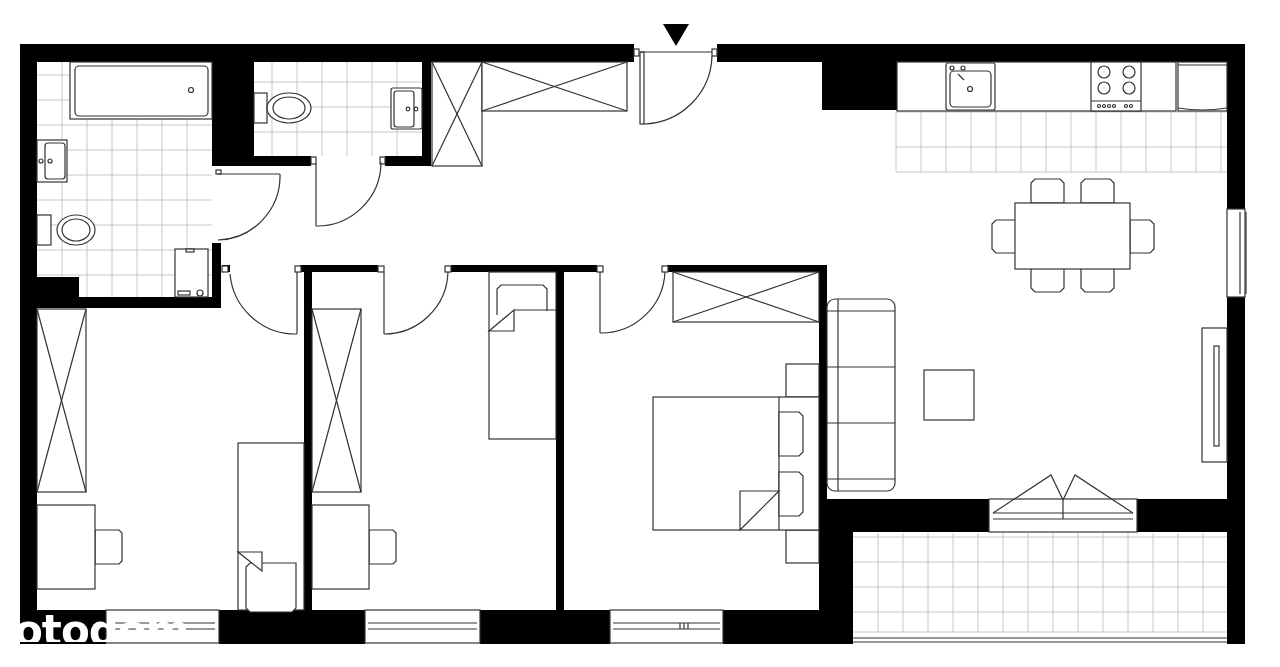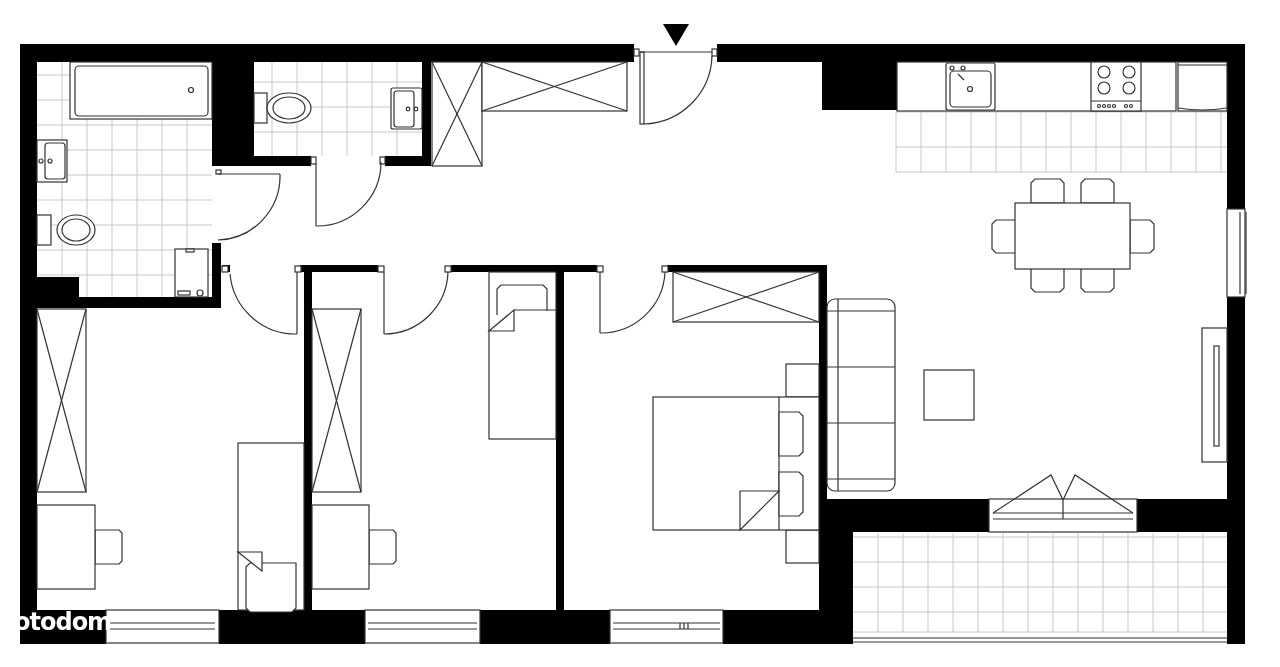--- a/index.html
+++ b/index.html
@@ -5,21 +5,21 @@
   html, body { margin: 0; padding: 0; background: #ffffff; }
   body { width: 1280px; height: 667px; overflow: hidden; position: relative; font-family: "Liberation Sans", sans-serif; }
   #plan { position: absolute; left: 0; top: 0; width: 1280px; height: 667px; }
   .wall { fill: #000; }
   .ln { fill: none; stroke: #333; stroke-width: 1.2; }
   .fur { fill: #fff; stroke: #333; stroke-width: 1.2; }
   .tile { stroke: #c8c8c8; stroke-width: 1; fill: none; }
   .win { fill: #fff; stroke: #333; stroke-width: 1.2; }
   .watermark {
     position: absolute; left: 14px; top: 610px;
-    font-family: "DejaVu Sans", sans-serif; font-size: 24px; font-weight: bold;
+    font-family: "DejaVu Sans", sans-serif; font-size: 42px; font-weight: bold;
     color: #ffffff; letter-spacing: -1px; line-height: 1;
     height: 32px; overflow: hidden;
   }
 </style>
 </head>
 <body>
 
 <svg id="plan" viewBox="0 0 1280 667" xmlns="http://www.w3.org/2000/svg">
 
   <g>

